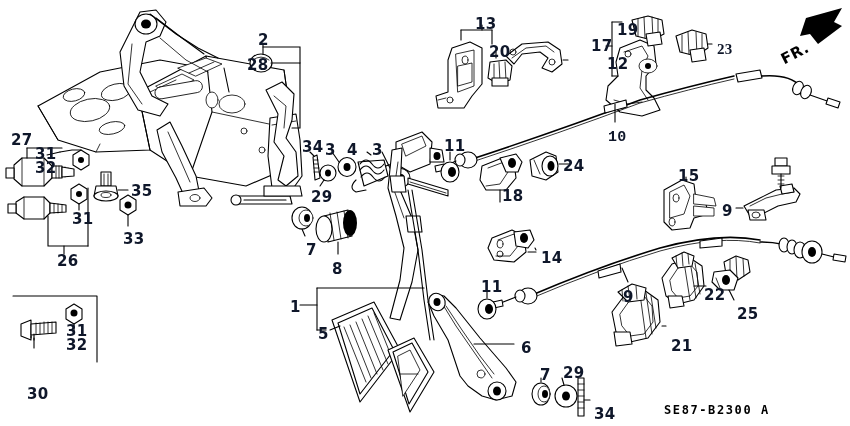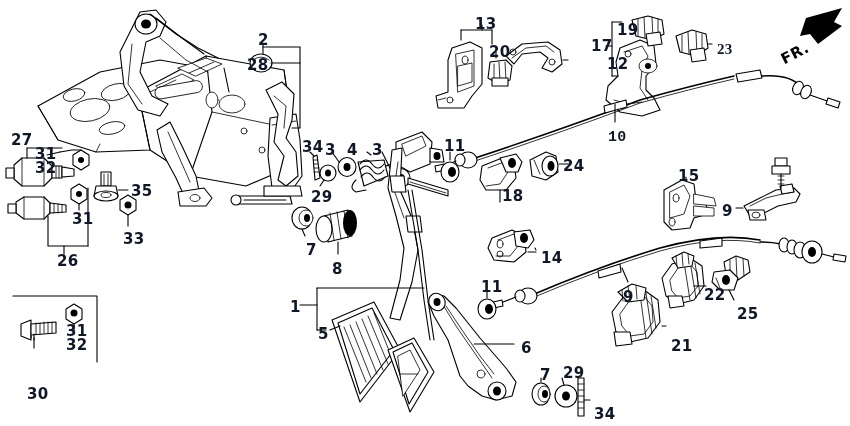--- a/index.html
+++ b/index.html
@@ -533,14 +533,15 @@
       <div class="callout" style="left: 35px; top: 161px;">32</div>
       <div class="callout" style="left: 66px; top: 338px;">32</div>
       <div class="callout" style="left: 123px; top: 232px;">33</div>
       <div class="callout" style="left: 302px; top: 140px;">34</div>
       <div class="callout" style="left: 594px; top: 407px;">34</div>
       <div class="callout" style="left: 131px; top: 184px;">35</div>
     </div>
 
   <div class="fr-label" style="left:786px;top:50px;">FR.</div>
 
+  <div class="partcode" style="left:664px;top:403px;">SE87-B2300 A</div>
 
 </div>
 
 </body></html>

